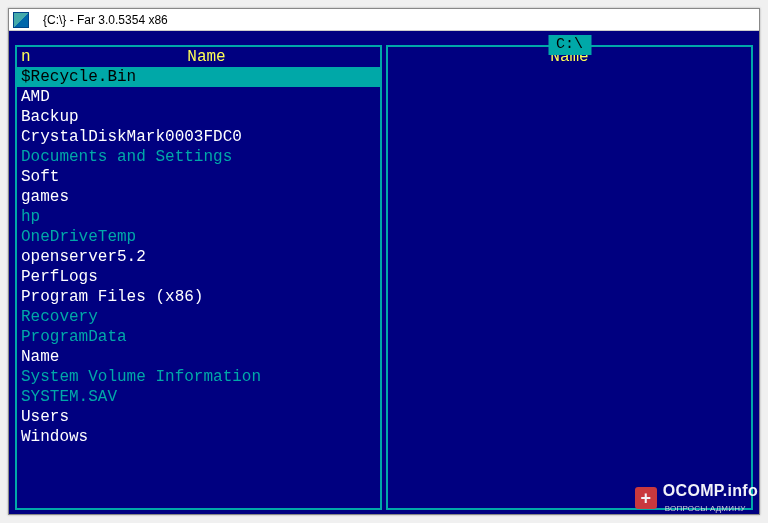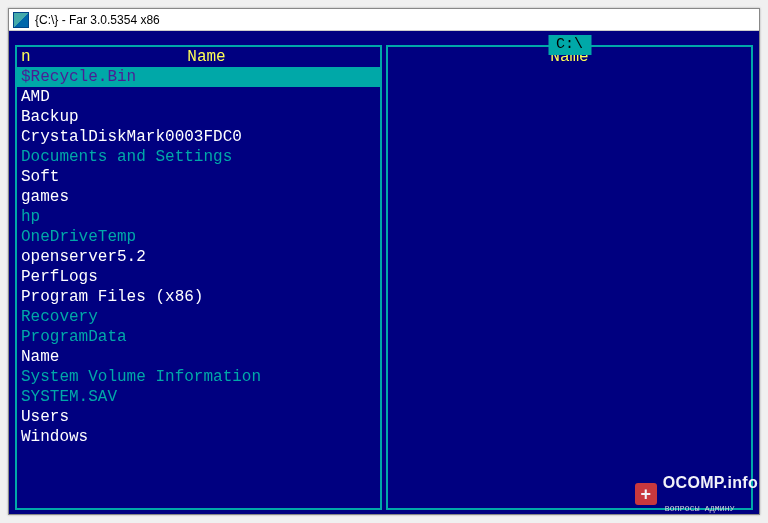--- a/index.html
+++ b/index.html
@@ -24,20 +24,21 @@
   .titlebar {
     height: 22px;
     background: #ffffff;
     color: #000;
     display: flex;
     align-items: center;
     font-family: 'Segoe UI', Tahoma, sans-serif;
     font-size: 12px;
     padding: 0 4px;
     border-bottom: 1px solid #ccc;
+    gap: 8px;
   }
   .titlebar-icon {
     width: 16px; height: 16px;
     margin-right: 6px;
     background: linear-gradient(135deg,#4aa 0%,#4aa 50%,#06a 50%,#06a 100%);
     border: 1px solid #048;
     flex-shrink: 0;
   }
   .client {
     flex: 1;
@@ -94,21 +95,21 @@
   .row {
     padding: 0 4px;
     height: 20px;
     display: flex;
     align-items: center;
     white-space: nowrap;
     cursor: default;
   }
   .row.normal { color: #ffffff; }
   .row.system { color: #00a8a8; }
-  .row.selected { background: #00a8a8; color: #4c1d95; }
+  .row.selected { background: #00a8a8; color: #000000; }
   .panels-wrap { position: relative; height: 100%; padding-top: 10px; }
   .watermark {
     position: absolute;
     right: 10px;
     bottom: 10px;
     font-family: 'Segoe UI', Tahoma, sans-serif;
     font-size: 14px;
     color: #fff;
     display: flex;
     align-items: center;
@@ -121,21 +122,21 @@
     background: #d43b3b;
     color: #fff;
     font-weight: bold;
     display: flex; align-items: center; justify-content: center;
     border-radius: 3px;
     margin-right: 6px;
     font-size: 18px;
     line-height: 1;
   }
   .watermark .brand { font-weight: bold; letter-spacing: 0.3px; font-size: 16px; text-align: right; }
-  .watermark .sub { font-size: 8px; letter-spacing: 0.2px; margin-left: 2px; margin-top: 14px; color:#ddd;font-family:Liberation Mono, monospace; }
+  .watermark .sub { font-size: 8px; letter-spacing: 0.2px; margin-left: 2px; margin-top: 6px; color:#ddd; }
   .watermark .stack { display:flex; flex-direction:column; line-height:1; }
 </style>
 </head>
 <body>
 
 <div class="window">
   <div class="titlebar">
     <div class="titlebar-icon"></div>
     <span>{C:\} - Far 3.0.5354 x86</span>
   </div>

